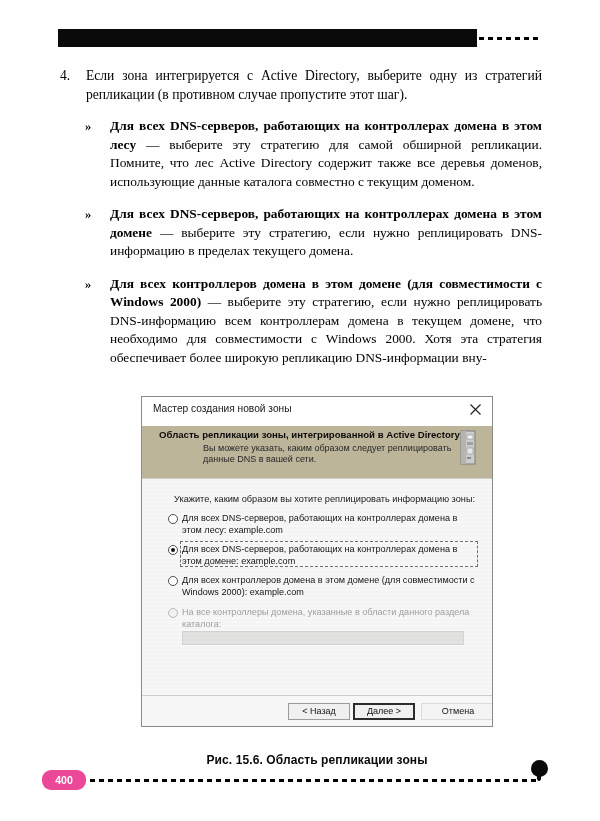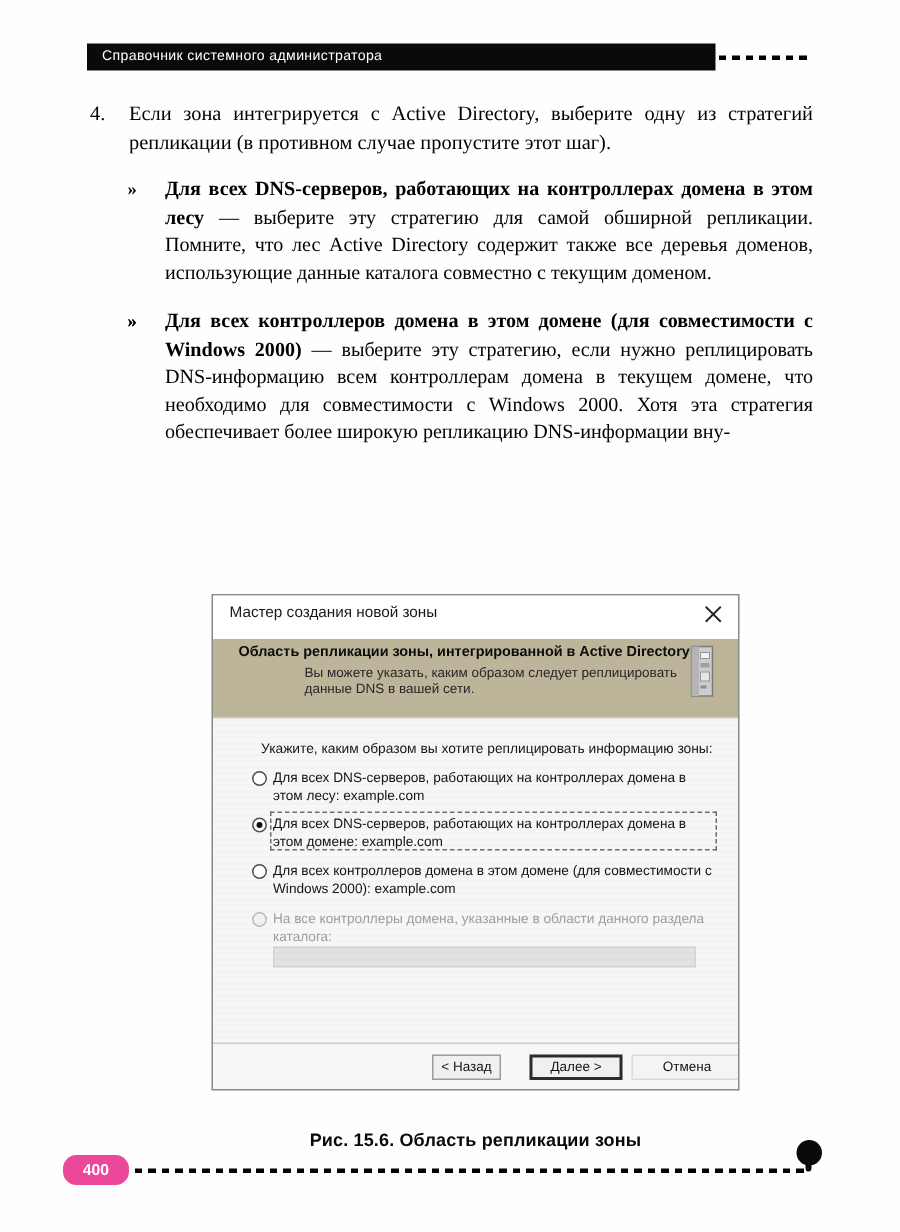--- a/index.html
+++ b/index.html
@@ -294,21 +294,21 @@
     background: #ececea;
     border: 1px solid #9b9b99;
     box-sizing: border-box;
     font-family: "Liberation Sans", sans-serif;
     font-size: 9px;
     color: #17171a;
     line-height: 15px;
     text-align: center;
     white-space: nowrap;
   }
-  .btn-back   { left: 146px; width: 46px; }
+  .btn-back   { left: 146px; width: 62px; }
   .btn-next   { left: 211px; width: 62px; border: 2px solid #2f2f2f; line-height: 13px; }
   .btn-cancel { left: 279px; width: 74px; border-color: #d8d8d6; background: #f0f0ee; }
 
   .fig-caption {
     position: absolute;
     left: 0;
     top: 340px;
     width: 352px;
     text-align: center;
     font-family: "Liberation Sans", sans-serif;
@@ -368,41 +368,41 @@
     border-radius: 0 0 40% 40%;
   }
 </style>
 </head>
 <body>
 
 <div class="page">
 
   <div class="runhead-wrap">
     <div class="runhead-bar"></div>
-    <div class="runhead-text">Справочник системного администратора</div>
     <div class="runhead-dash"></div>
   </div>
 
   <div class="body-col">
 
 
     <div class="num-item">
       <span class="num-marker">4.</span>
       <p class="para">Если зона интегрируется с Active Directory, выберите одну из стратегий репликации (в противном случае пропустите этот шаг).</p>
     </div>
 
     <div class="bullet-list">
 
       <div class="bullet-item">
         <span class="bullet-marker">»</span>
         <p><b>Для всех DNS-серверов, работающих на контроллерах домена в этом лесу</b><span> — выберите эту стратегию для самой обширной репликации. Помните, что лес Active Directory содержит также все деревья доменов, использующие данные каталога совместно с текущим доменом.</span></p>
       </div>
 
       <div class="bullet-item">
         <span class="bullet-marker">»</span>
+        <p><b>Для всех DNS-серверов, работающих на контроллерах домена в этом домене</b><span> — выберите эту стратегию, если нужно реплицировать DNS-информацию в пределах текущего домена.</span></p>
       </div>
 
       <div class="bullet-item">
         <span class="bullet-marker">»</span>
         <p><b>Для всех контроллеров домена в этом домене (для совместимости с Windows 2000)</b><span> — выберите эту стратегию, если нужно реплицировать DNS-информацию всем контроллерам домена в текущем домене, что необходимо для совместимости с Windows 2000. Хотя эта стратегия обеспечивает более широкую репликацию DNS-информации вну-</span></p>
       </div>
 
     </div>
   </div>
 

